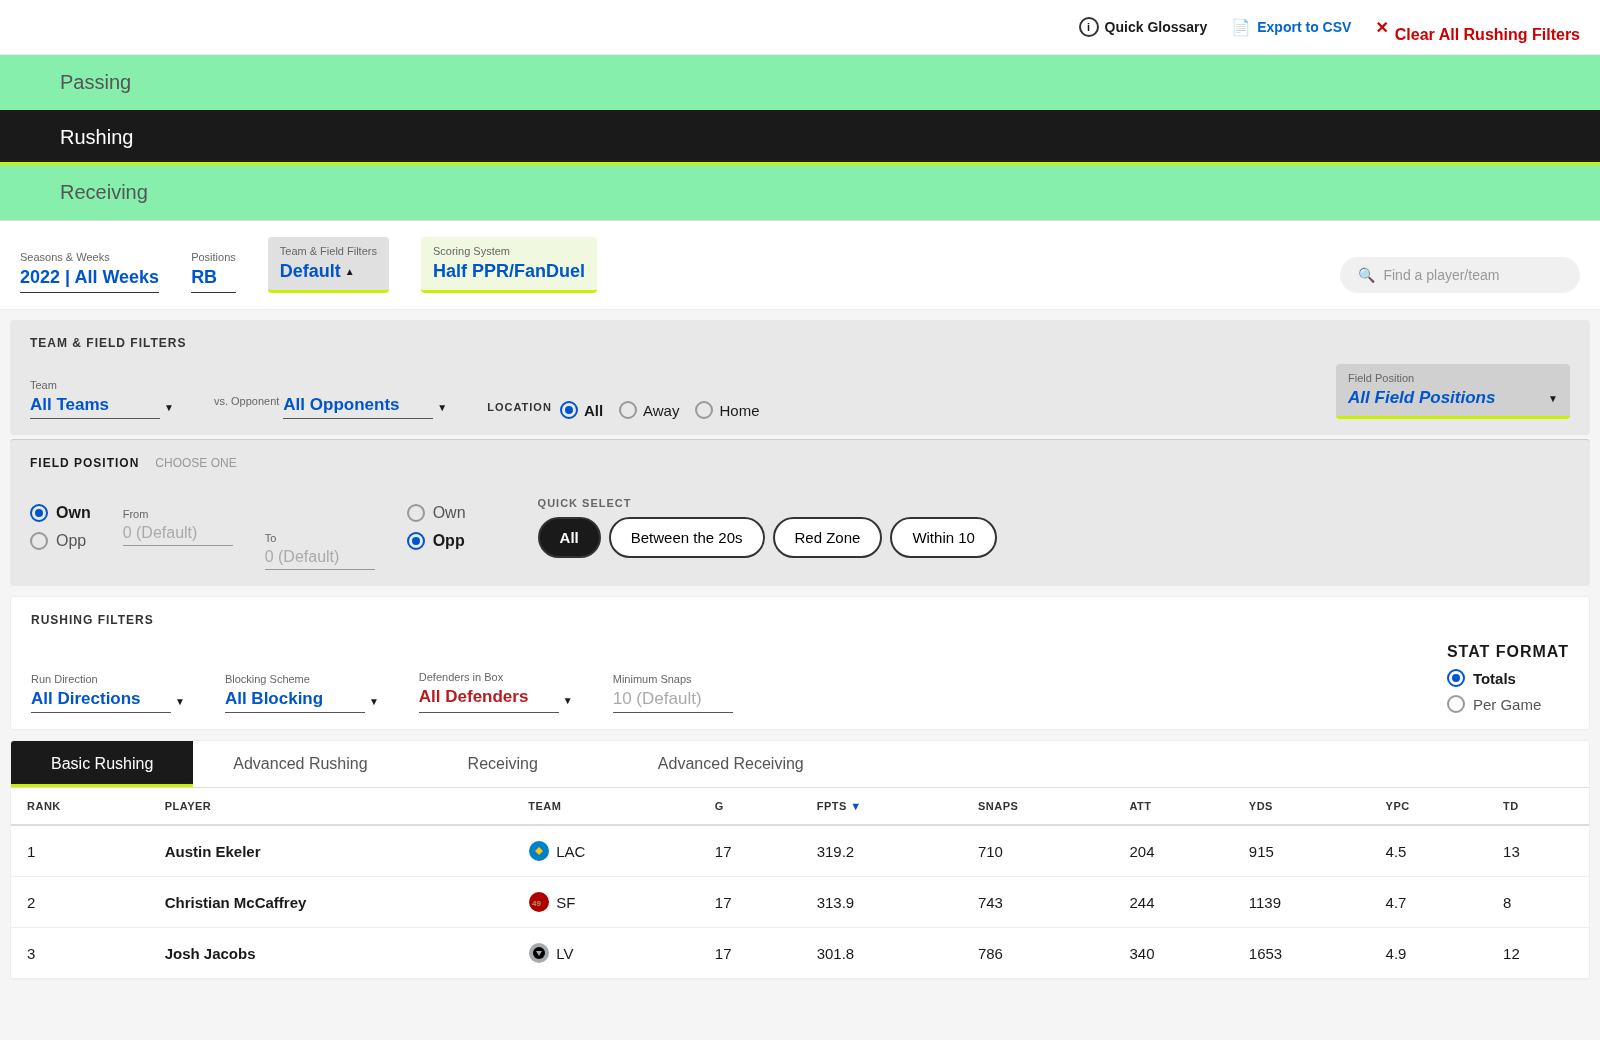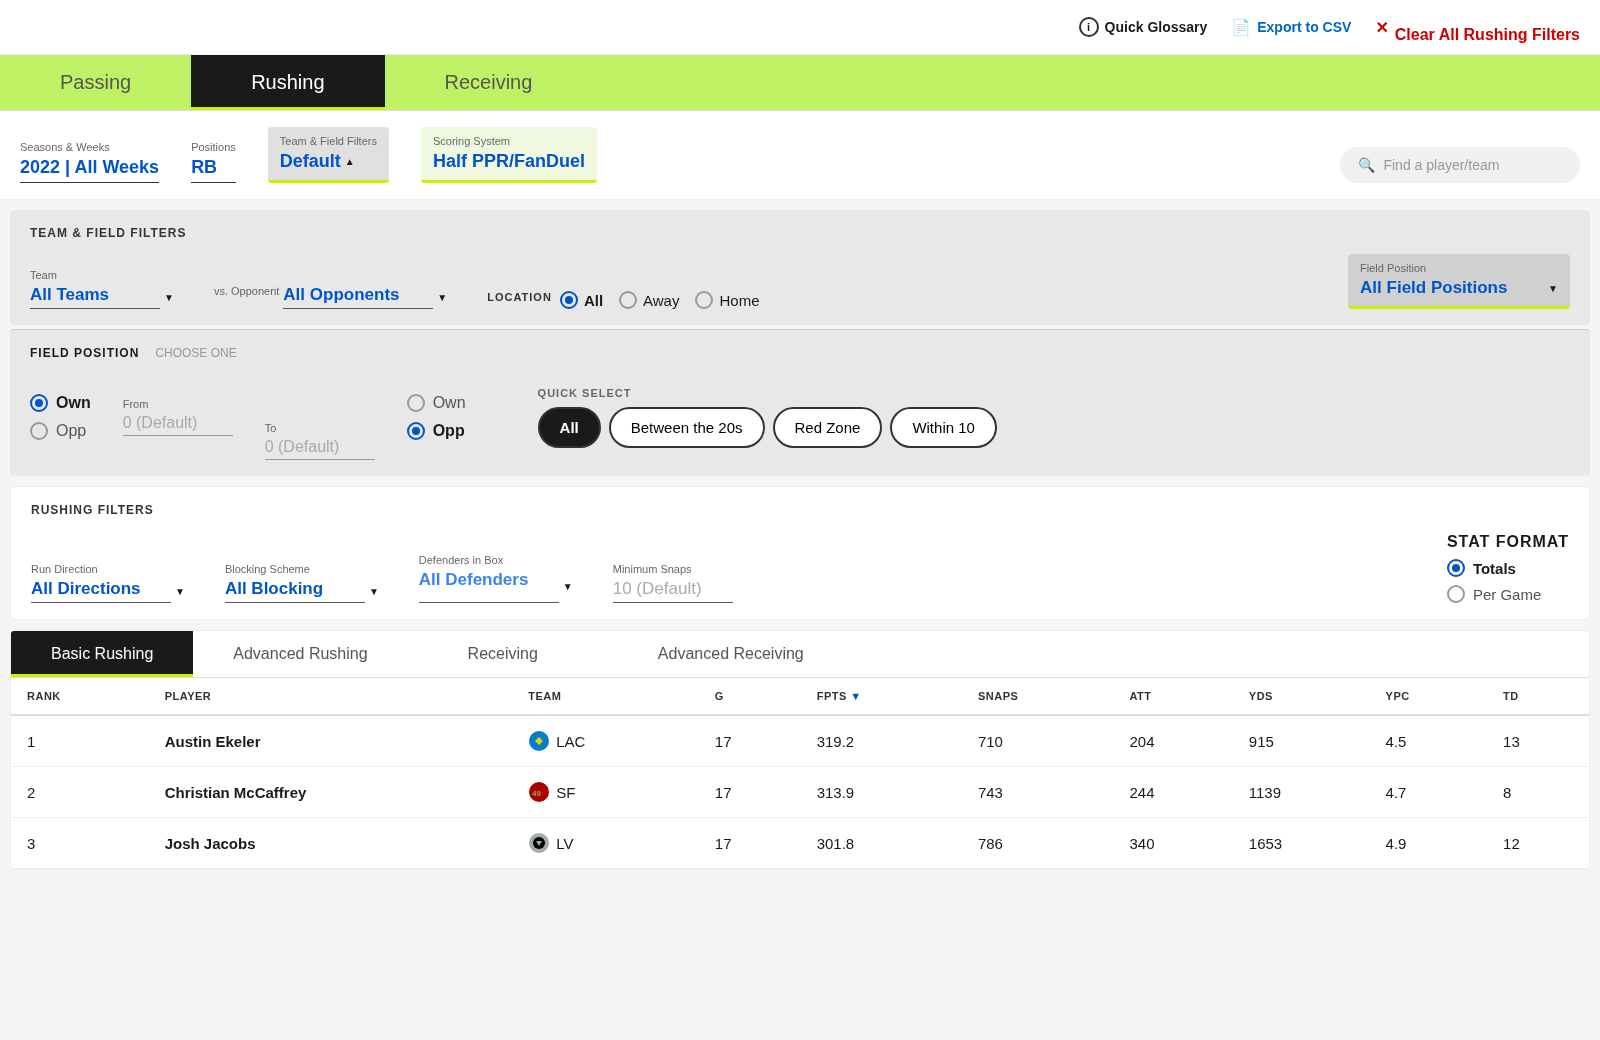--- a/index.html
+++ b/index.html
@@ -39,21 +39,21 @@
   <div class="top-bar-action export" style="display:flex;align-items:center;gap:6px;cursor:pointer;color:#0066cc;">
     <span style="font-size:16px;">📄</span>
     <span style="font-size:14px;font-weight:600;">Export to CSV</span>
   </div>
   <div class="top-bar-action clear" style="display:flex;align-items:center;gap:6px;cursor:pointer;color:#cc0000;">
     <span style="font-size:16px;font-weight:bold;">✕</span>
     <span style="font-size:16px;font-weight:600;margin-top:16px;">Clear All Rushing Filters</span>
   </div>
 </div>
 
-<div style="display:flex; background:#bef264; border-bottom:1px solid #ddd;">
+<div style="display:flex; background:#86efac; border-bottom:1px solid #ddd;flex-direction:column;">
   <div style="padding:16px 60px;font-size:20px;cursor:pointer;color:#555;">
     <span>Passing</span>
   </div>
   <div style="padding:16px 60px;font-size:20px;cursor:pointer;background:#1a1a1a;color:#fff;position:relative;">
     <span>Rushing</span>
     <div style="position:absolute;bottom:0;left:0;right:0;height:3px;background:#c8f000;"></div>
   </div>
   <div style="padding:16px 60px;font-size:20px;cursor:pointer;color:#555;">
     <span>Receiving</span>
   </div>
@@ -118,21 +118,21 @@
           Away
         </label>
         <label style="display:flex;align-items:center;gap:6px;cursor:pointer;font-size:15px;">
           <span style="width:18px;height:18px;border-radius:50%;border:2px solid #999;display:flex;align-items:center;justify-content:center;"></span>
           Home
         </label>
       </div>
     </div>
     <div style="margin-left:auto;display:flex;flex-direction:column;gap:4px;cursor:pointer;background:#d0d0d0;padding:8px 12px;border-radius:4px;border-bottom:3px solid #c8f000;">
       <span style="font-size:11px;color:#666;">Field Position</span>
-      <div style="display:flex;align-items:center;gap:8px;">
+      <div style="display:flex;align-items:center;gap:20px;font-style:italic;">
         <span style="font-size:17px;font-weight:700;color:#0055cc;min-width:180px;">All Field Positions</span>
         <span style="font-size:10px;">▼</span>
       </div>
     </div>
   </div>
 </div>
 
 <div style="background:#e8e8e8;padding:16px 20px;margin:0 10px 10px 10px;border-radius:4px;border-top:1px solid #ccc;">
   <div style="display:flex;align-items:center;gap:16px;margin-bottom:14px;">
     <span style="font-size:12px;font-weight:700;letter-spacing:1px;">FIELD POSITION</span>
@@ -200,21 +200,21 @@
     <div style="display:flex;flex-direction:column;gap:4px;cursor:pointer;">
       <span style="font-size:11px;color:#666;">Blocking Scheme</span>
       <div style="display:flex;align-items:center;gap:4px;">
         <span style="font-size:17px;font-weight:700;color:#0055cc;border-bottom:1px solid #555;padding-bottom:3px;min-width:140px;">All Blocking</span>
         <span style="font-size:10px;">▼</span>
       </div>
     </div>
     <div style="display:flex;flex-direction:column;gap:4px;cursor:pointer;">
       <span style="font-size:11px;color:#666;">Defenders in Box</span>
       <div style="display:flex;align-items:center;gap:4px;">
-        <span style="font-size:17px;font-weight:700;color:#3b82f6;border-bottom:1px solid #555;padding-bottom:12px;min-width:140px;">All Defenders</span>
+        <span style="font-size:17px;font-weight:700;color:#b91c1c;border-bottom:1px solid #555;padding-bottom:5px;min-width:140px;">All Defenders</span>
         <span style="font-size:10px;">▼</span>
       </div>
     </div>
     <div style="display:flex;flex-direction:column;gap:4px;cursor:pointer;">
       <span style="font-size:11px;color:#666;">Minimum Snaps</span>
       <span style="font-size:17px;font-weight:400;color:#aaa;border-bottom:1px solid #555;padding-bottom:3px;min-width:120px;">10 (Default)</span>
     </div>
     <div style="margin-left:auto;display:flex;flex-direction:column;gap:8px;">
       <span style="font-size:16px;font-weight:700;letter-spacing:1px;text-align:left;">STAT FORMAT</span>
       <label style="display:flex;align-items:center;gap:8px;cursor:pointer;font-size:15px;font-weight:600;">

